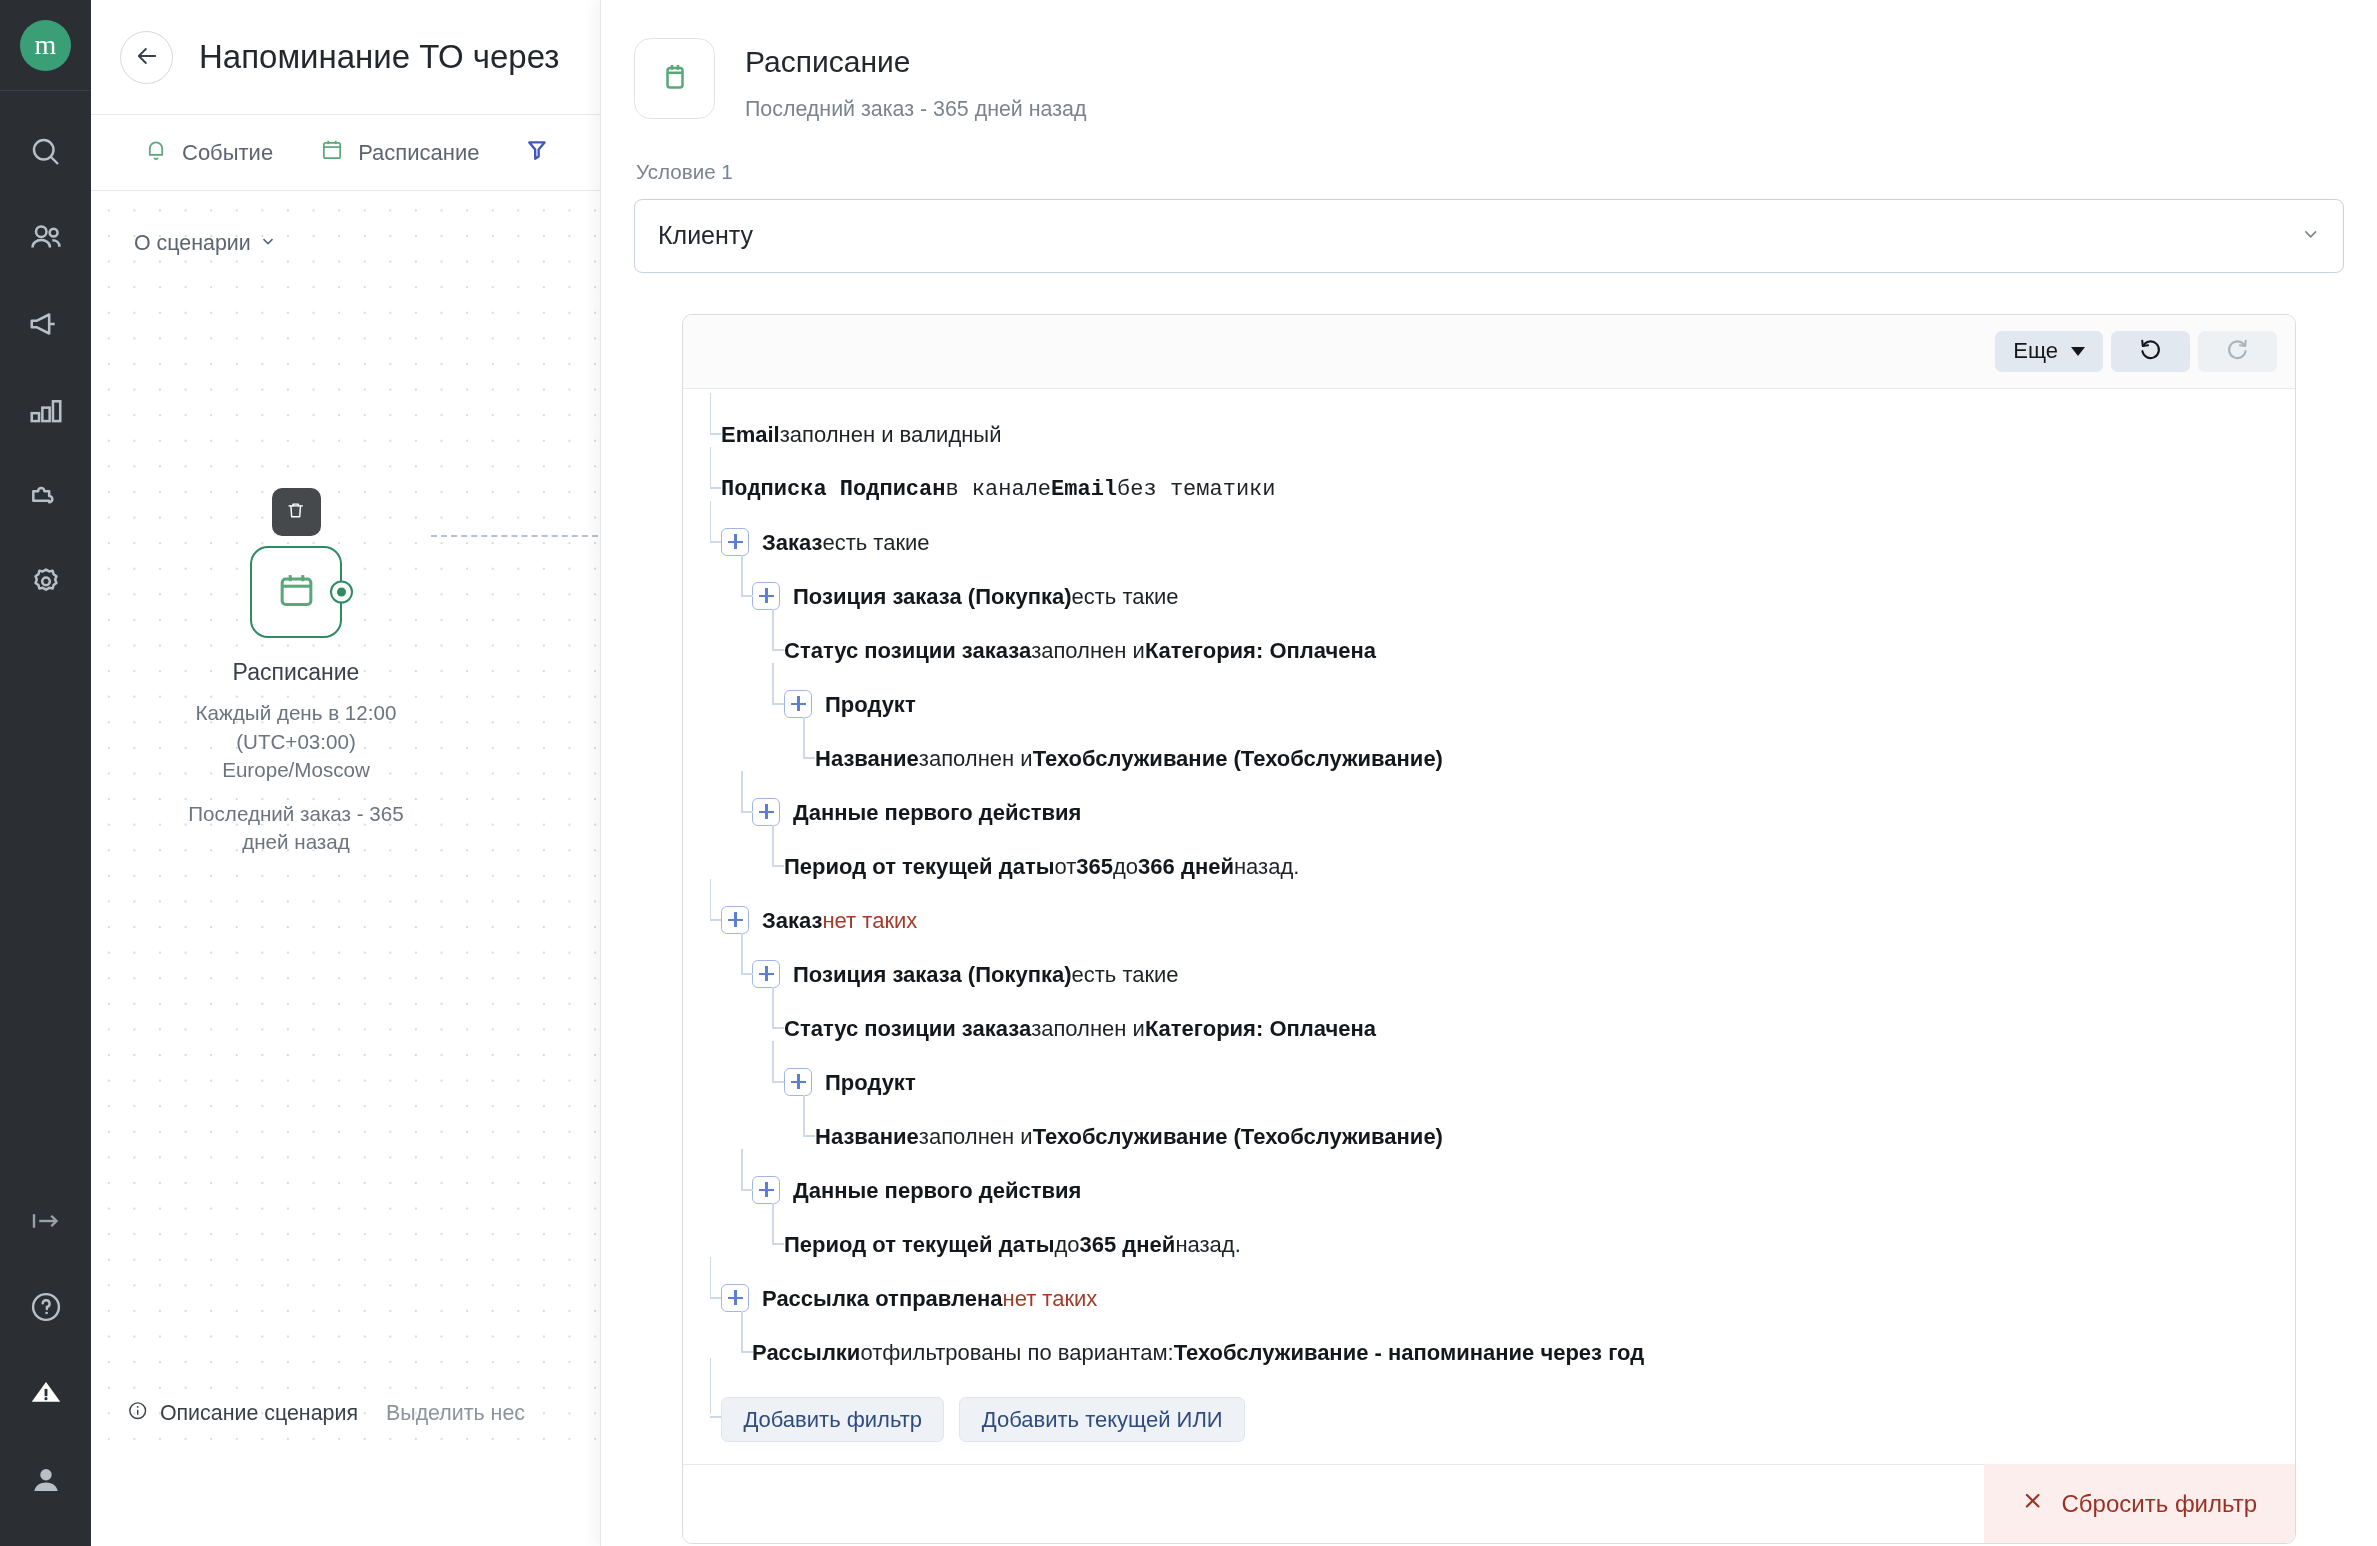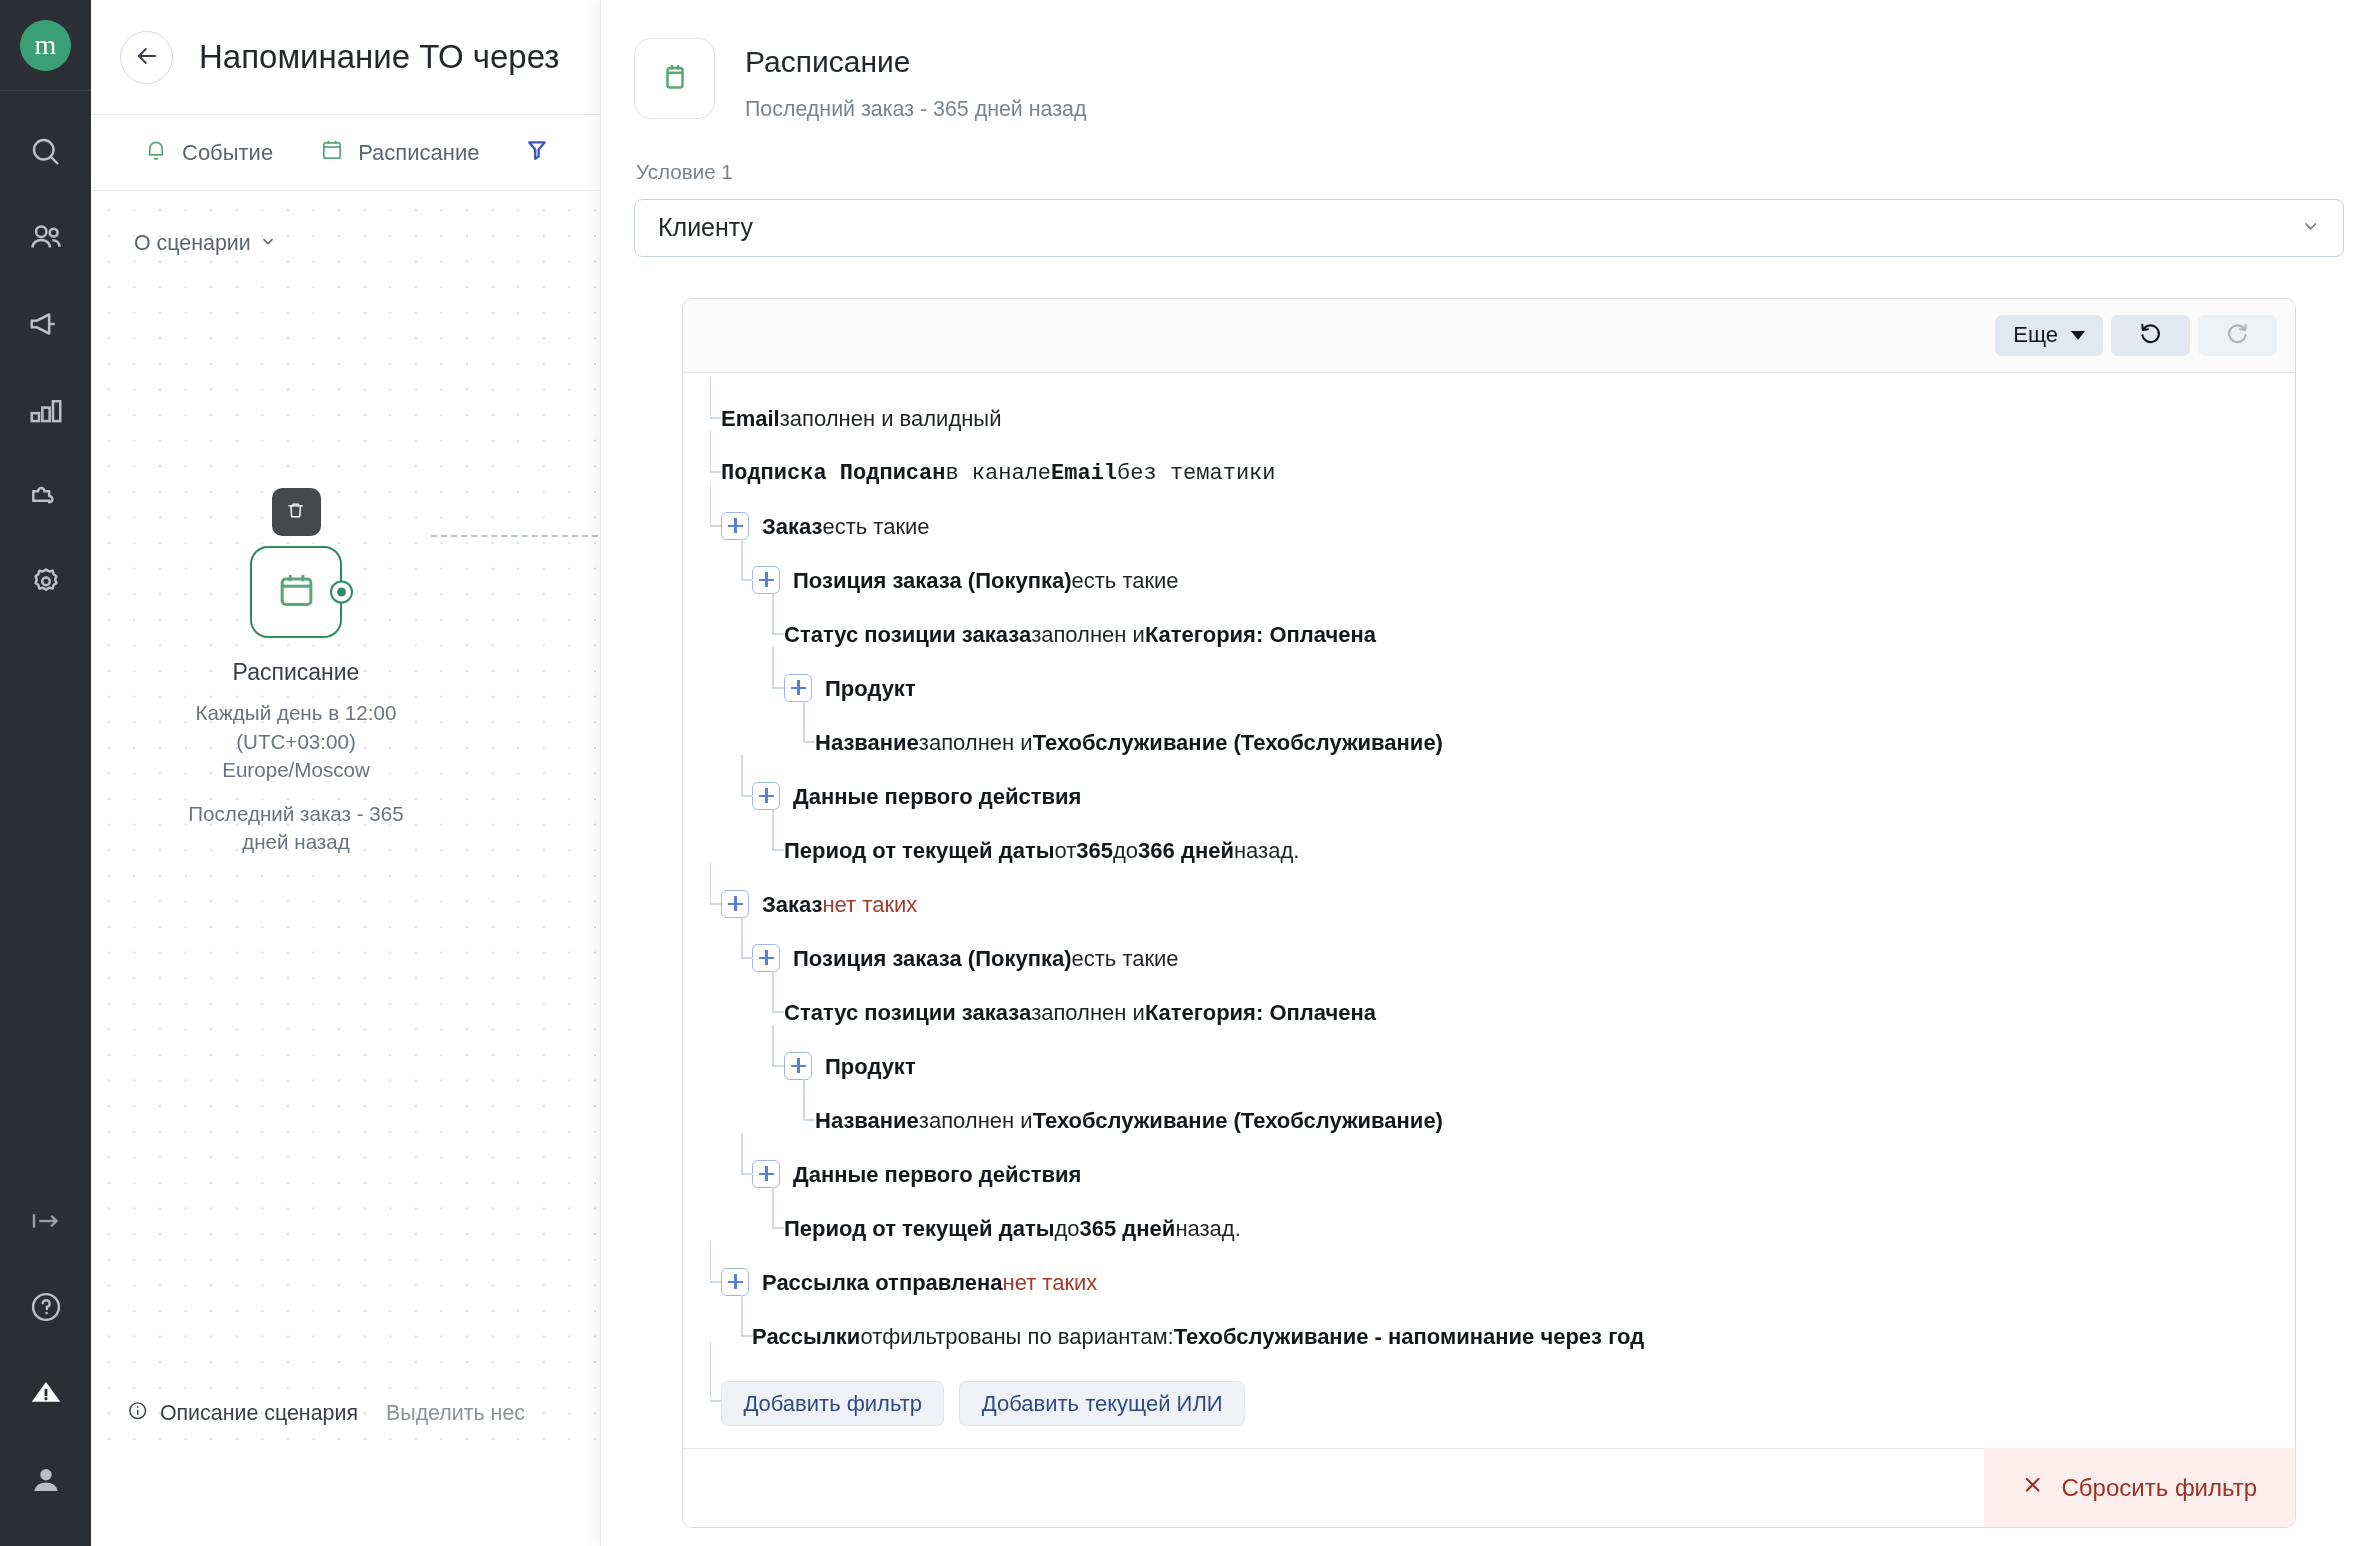--- a/index.html
+++ b/index.html
@@ -162,21 +162,21 @@
     display: flex; align-items: center; justify-content: center;
   }
   .panel-head-txt { margin-left: 30px; padding-top: 6.6px; }
   .panel-title { font-size: 30px; color: #23282d; font-weight: 400; }
   .panel-sub { margin-top: 18px; font-size: 21.4px; color: #7b848d; }
 
   .cond-label { margin: 38px 0 0 35px; font-size: 20.6px; color: #7b848d; }
   .select-row { margin: 15px 33px 0 33px; }
   .select {
     position: relative;
-    height: 58px; border: 0.8px solid #c9d1da; border-radius: 8.2px;
+    height: 74px; border: 0.8px solid #c9d1da; border-radius: 8.2px;
     background: #fff;
     display: flex; align-items: center;
     padding: 0 23px;
     font-size: 25px; color: #23282d; cursor: pointer;
   }
   .select .chev { position: absolute; right: 21.4px; top: 50%; transform: translateY(-50%); }
 
   .card {
     position: relative;
     margin: 41px 81px 0 81px;

